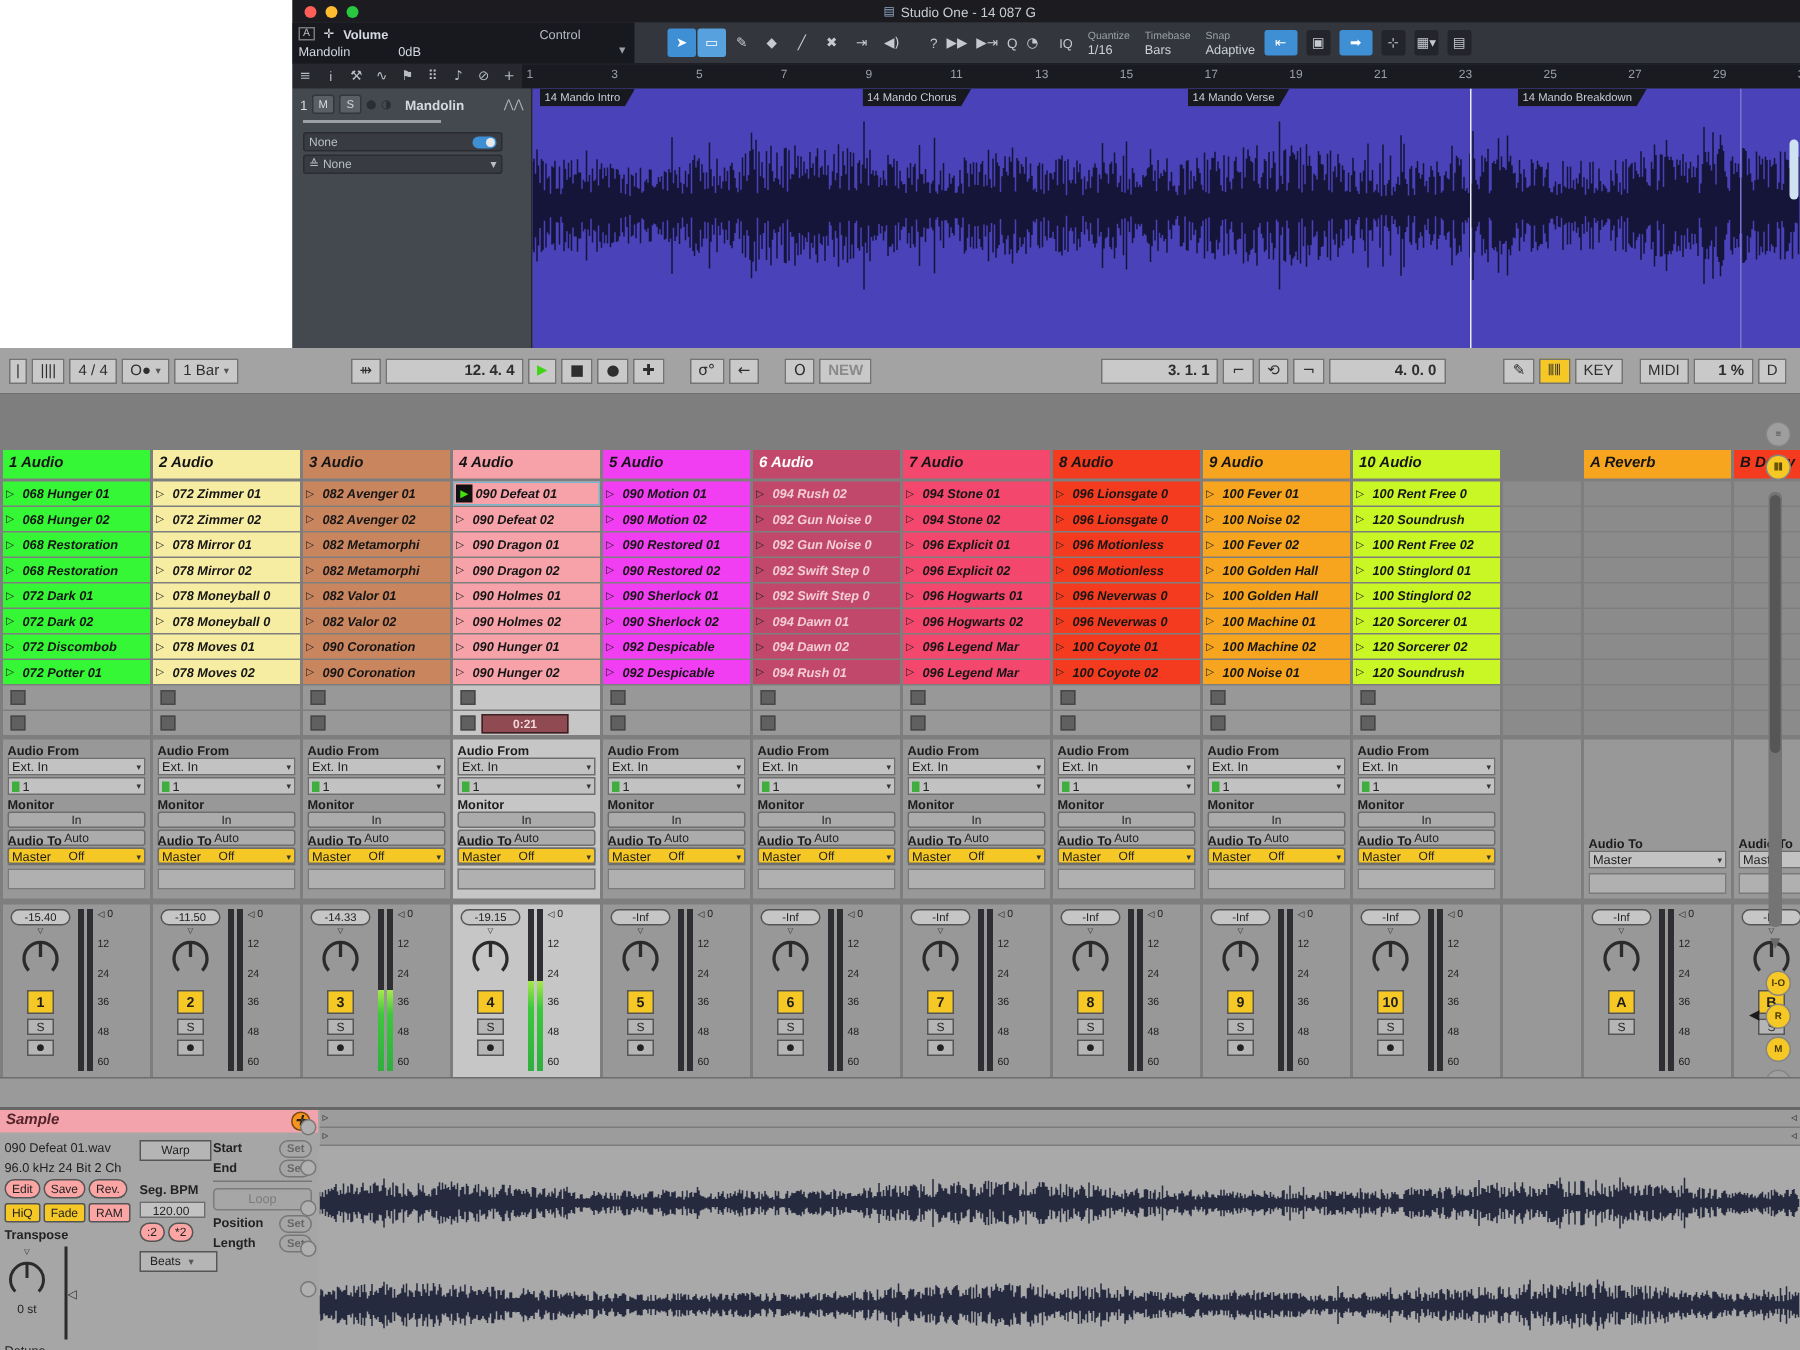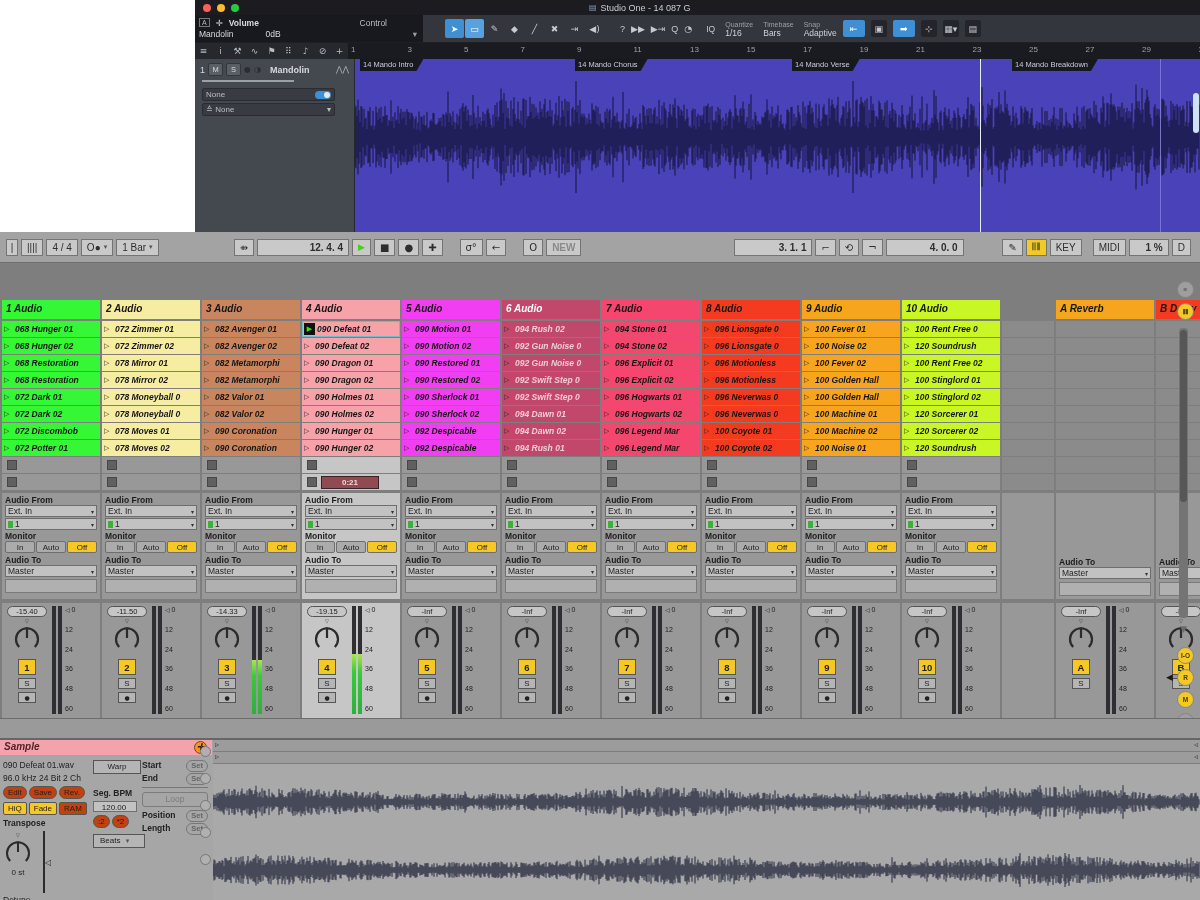--- a/index.html
+++ b/index.html
@@ -86,21 +86,21 @@
            font-style:normal;width:56px;text-align:center;height:11px;line-height:11px;}
   .stopall{margin-left:auto;margin-right:4px;background:#f7941e;border:1px solid #7a4a10;color:#222;
            font-size:6.5px;font-style:normal;padding:0 3px;height:11px;line-height:11px;}
   .io{height:106px;background:var(--cb,#989898);margin-top:2px;padding:2px 3px 0;box-sizing:border-box;
       font-size:8.5px;color:#1d1d1d;}
   .lbl{height:10px;font-weight:bold;font-size:8.5px;line-height:10px;}
   .dd{height:12px;background:#c2c2c2;border:1px solid #6e6e6e;display:flex;align-items:center;
       font-size:8.5px;padding:0 2px;justify-content:space-between;margin-bottom:1px;box-sizing:border-box;}
   .dd .chq{display:inline-block;width:5px;height:7px;background:#3fae3f;margin-right:2px;vertical-align:-1px;}
   .dd .da{font-size:6px;color:#333;}
-  .mon{display:flex;gap:1px;height:12px;margin-bottom:2px;}
+  .mon{display:flex;gap:1px;height:12px;margin-bottom:2px;flex-direction:column;}
   .mbtn{flex:1;border:1px solid #6e6e6e;background:#ababab;font-size:8px;display:flex;align-items:center;
         justify-content:center;border-radius:2px;color:#222;}
   .mbtn.off{background:#f6c825;}
   .fld{height:12px;background:#b0b0b0;border:1px solid #7a7a7a;margin-top:2px;}
   .iospace{flex:none;}
   .mix{height:116px;background:var(--cb,#989898);margin-top:4px;display:flex;padding:3px 2px 0 3px;box-sizing:border-box;}
   .mleft{width:44px;display:flex;flex-direction:column;align-items:center;flex:none;}
   .vbadge{width:40px;height:11px;border:1px solid #555;border-radius:6px;background:#c6c6c6;font-size:7.5px;
           display:flex;align-items:center;justify-content:center;color:#222;box-sizing:border-box;}
   .kmark{font-size:5px;line-height:5px;color:#333;margin-top:2px;font-family:"DejaVu Sans",sans-serif;}
@@ -133,21 +133,21 @@
   
   .band{position:absolute;left:0;width:1200px;top:486px;height:20px;background:#9a9a9a;border-top:1px solid #6d6d6d;}
   .bottom{position:absolute;left:0;top:506px;width:1200px;height:162px;background:#a6a6a6;border-top:2px solid #666;}
   .sample{position:absolute;left:0;top:0;width:212px;height:162px;background:#a6a6a6;color:#222;}
   .shdr{height:15px;background:#f2a3ab;font-style:italic;font-weight:bold;font-size:10px;color:#55242a;
         padding:1px 5px 0 4px;display:flex;box-sizing:border-box;}
   .pluscirc{margin-left:auto;width:11px;height:11px;border-radius:50%;background:#f7941e;border:1px solid #7a4a10;
             color:#222;font-size:9px;line-height:10px;text-align:center;}
   .sc{position:absolute;font-size:8.5px;}
   .sc .ln{margin-bottom:3px;white-space:nowrap;}
-  .rbtn{display:inline-block;border:1px solid #555;border-radius:7px;background:#c2410c;font-size:8px;
+  .rbtn{display:inline-block;border:1px solid #555;border-radius:7px;background:#fca5a5;font-size:8px;
         padding:0 4px;height:11px;line-height:11px;margin-right:2px;}
   .rbtn.yel{background:#f6c825;}
   .rbtn.sq{border-radius:2px;}
   .sbtn{display:inline-block;border:1px solid #555;background:#b5b5b5;font-size:8px;padding:0 6px;height:12px;line-height:12px;}
   .nf{display:inline-block;background:#c2c2c2;border:1px solid #6e6e6e;font-size:8px;text-align:right;
       height:11px;line-height:11px;box-sizing:border-box;padding-right:2px;vertical-align:top;}
   .setp{float:right;border:1px solid #777;border-radius:7px;color:#666;font-size:7.5px;padding:0 4px;height:10px;line-height:10px;}
   .loopb{display:block;border:1px solid #7c7c7c;border-radius:3px;color:#7c7c7c;font-size:8.5px;text-align:center;
          height:13px;line-height:13px;margin:4px 0 3px;}
   .waveed{position:absolute;left:213px;top:0;right:0;height:162px;background:#a9a9a9;overflow:hidden;}

